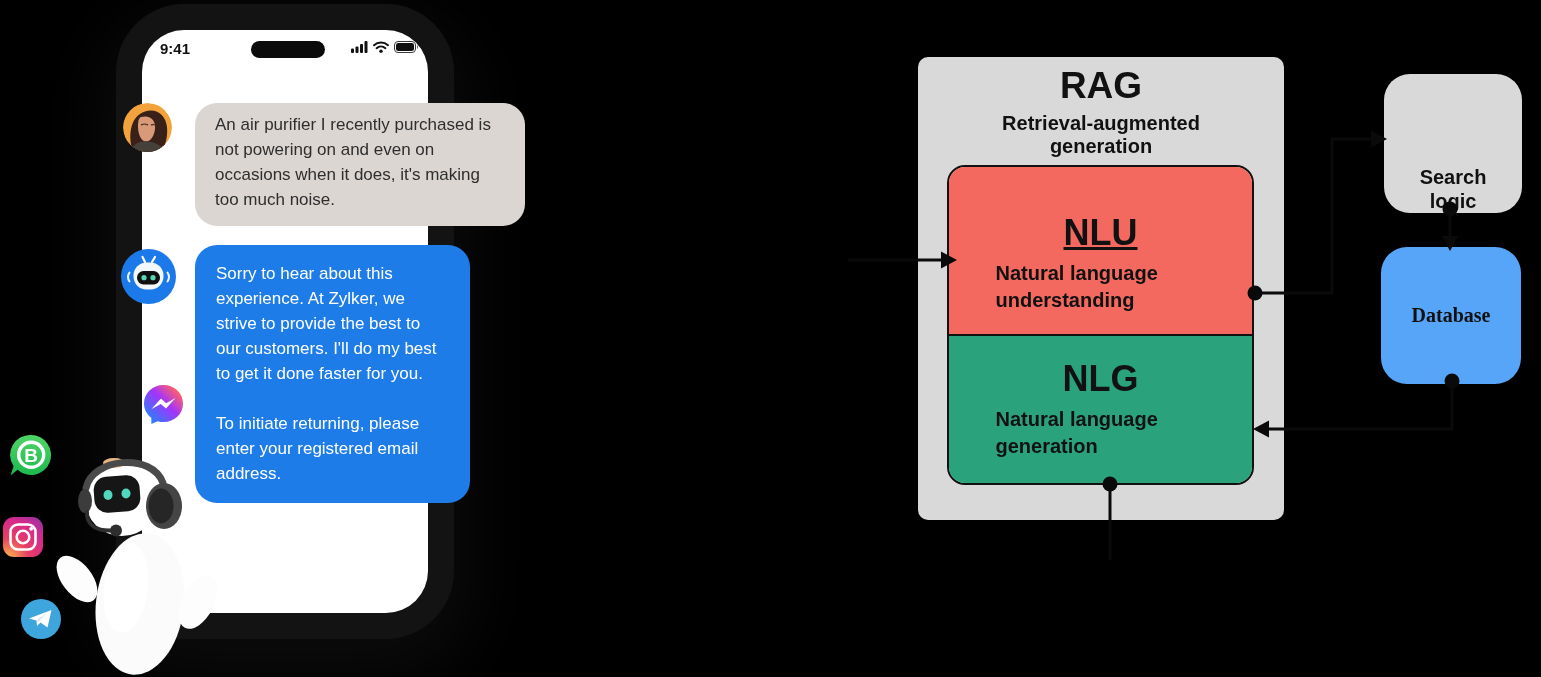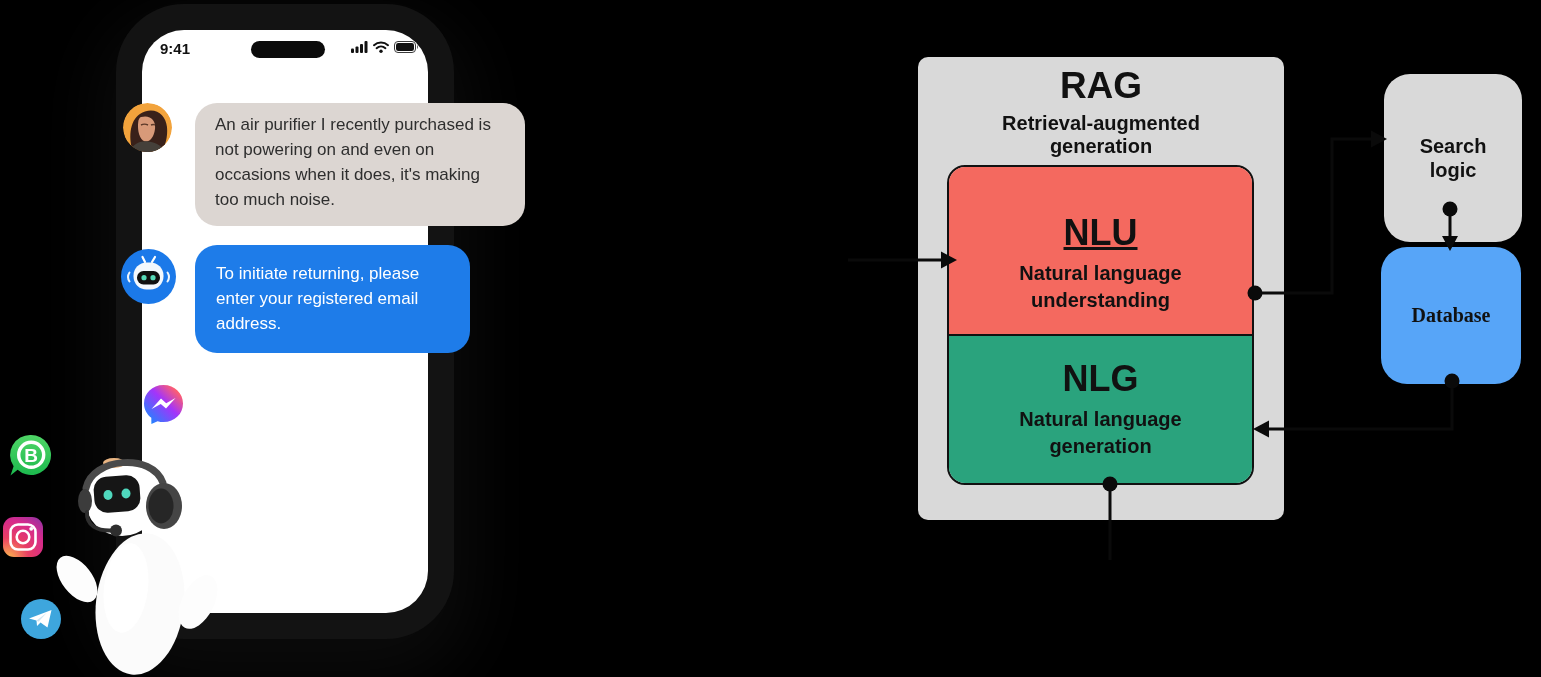--- a/index.html
+++ b/index.html
@@ -36,24 +36,24 @@
   .rag-title{top:8px;width:100%;text-align:center;font-size:37px;font-weight:700;color:#111;}
   .rag-sub{top:55px;left:50%;transform:translateX(-50%);width:250px;text-align:center;
            font-size:20px;line-height:23px;font-weight:700;color:#111;}
   .nlu-nlg{left:29px;top:108px;width:307px;height:320px;border:2px solid #111;border-radius:18px;
            overflow:hidden;box-sizing:border-box;}
   .nlu{height:169px;background:#f4695f;border-bottom:2px solid #111;box-sizing:border-box;}
   .nlg{height:147px;background:#2aa37d;}
   .blk-title{display:block;text-align:center;font-size:36px;font-weight:700;color:#111;}
   .nlu .blk-title{padding-top:45px;text-decoration:underline;}
   .nlg .blk-title{padding-top:22px;}
-  .blk-sub{display:block;margin:6px auto 0 auto;max-width:210px;text-align:center;
+  .blk-sub{display:block;margin:6px auto 0 auto;max-width:210px;text-align:left;
            font-size:20px;line-height:27px;font-weight:700;color:#111;}
-  .search-box{left:1384px;top:74px;width:138px;height:168px;background:#d9d9d9;border-radius:26px;
-              display:flex;align-items:center;justify-content:center;z-index:1;}
+  .search-box{left:1384px;top:74px;width:138px;height:139px;background:#d9d9d9;border-radius:26px;
+              display:flex;align-items:flex-end;justify-content:center;z-index:1;}
   .search-box span{max-width:80px;text-align:center;font-size:20px;line-height:24px;font-weight:700;color:#111;}
   .db-box{left:1381px;top:247px;width:140px;height:137px;background:#57a5f8;border-radius:26px;
           display:flex;align-items:center;justify-content:center;z-index:1;}
   .db-box span{font-size:20px;font-weight:700;color:#111;font-family:Liberation Serif, serif;}
   .connectors{left:0;top:0;z-index:6;pointer-events:none;}
 </style>
 </head>
 <body>
 
 <div class="canvas">
@@ -108,20 +108,21 @@
       <path d="M24,13 L21.5,8 M31,13 L34,8" stroke="#fff" stroke-width="2.2" stroke-linecap="round"></path>
       <rect x="12.5" y="13.5" width="30" height="27" rx="13" fill="#f3f8fd"></rect>
       <rect x="16" y="22" width="23" height="13.5" rx="6.5" fill="#101010"></rect>
       <circle cx="23" cy="28.7" r="2.6" fill="#57d9b8"></circle>
       <circle cx="32" cy="28.7" r="2.6" fill="#57d9b8"></circle>
       <path d="M8.5,23.5 q-3,4.5 0,9 M46.5,23.5 q3,4.5 0,9" stroke="#eef5fc" stroke-width="2" fill="none" stroke-linecap="round"></path>
     </svg>
   </div>
 
   <div class="abs bubble bubble-bot">
+    <p>Sorry to hear about this experience. At Zylker, we strive to provide the best to our customers. I'll do my best to get it done faster for you.</p>
     <p>To initiate returning, please enter your registered email address.</p>
   </div>
 
   <div class="abs icon-messenger">
     <svg width="43" height="43" viewBox="0 0 43 43">
       <defs>
         <linearGradient id="msg" x1="0" y1="1" x2="1" y2="0">
           <stop offset="0" stop-color="#0695ff"></stop>
             <stop offset="0.55" stop-color="#a334fa"></stop>
           <stop offset="0.85" stop-color="#ff5f6d"></stop>

